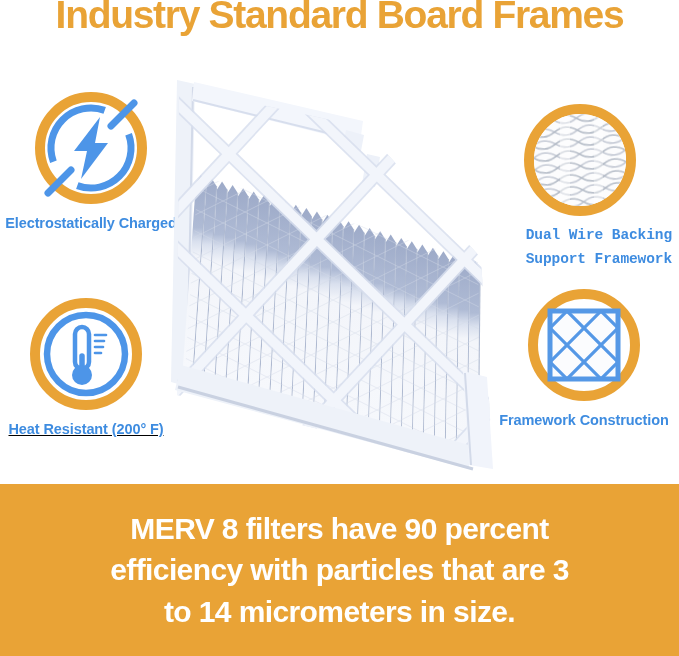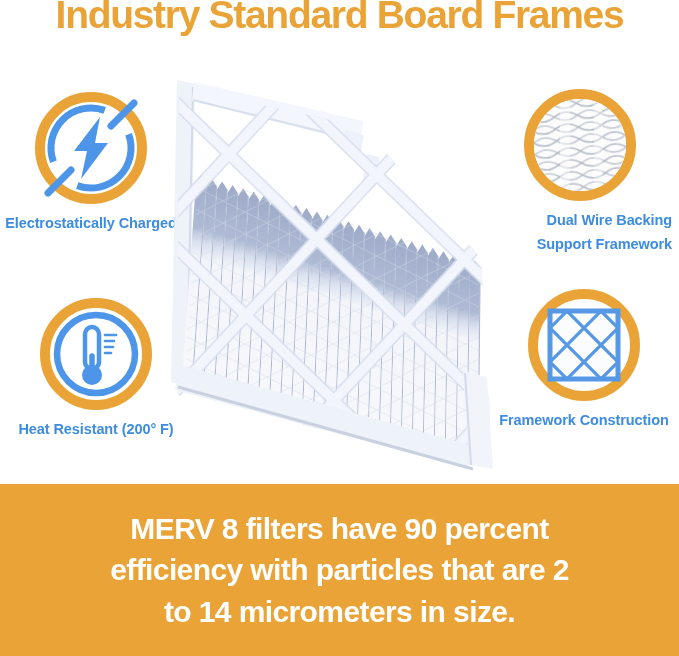--- a/index.html
+++ b/index.html
@@ -13,22 +13,22 @@
     position:absolute;top:-7px;left:0;width:100%;
     text-align:center;font-size:39px;font-weight:700;
     color:#E9A336;letter-spacing:-1.3px;white-space:nowrap;
   }
   .feature{position:absolute;display:flex;flex-direction:column;align-items:center;}
   .feature .label{
     margin-top:5px;font-size:14.5px;font-weight:700;color:#3E8CE0;
     line-height:24px;text-align:right;letter-spacing:-0.1px;
   }
   #f-electro{left:2px;top:90px;width:178px;}
-  #f-wire{left:488px;top:87px;width:184px;}
-  #f-heat{left:10px;top:296px;width:172px;}
+  #f-wire{left:488px;top:102px;width:184px;font-family:Liberation Mono, monospace;}
+  #f-heat{left:0px;top:296px;width:172px;text-decoration:underline;}
   #f-industrial{left:496px;top:287px;width:176px;}
   .illustration{position:absolute;left:163px;top:75px;width:340px;height:400px;}
   .banner{
     position:absolute;left:0;top:484px;width:679px;height:172px;
     background:#E9A336;
     display:flex;flex-direction:column;justify-content:center;align-items:center;
   }
   .banner .line{
     color:#ffffff;font-size:30px;font-weight:700;line-height:41.5px;
     letter-spacing:-0.6px;white-space:nowrap;text-align:center;
@@ -287,17 +287,17 @@
     </g>
 
     <polygon points="18,290 306,370 306,394 12,315" fill="#EEF2F9"></polygon>
     <line x1="15" y1="312" x2="310" y2="394" stroke="#C9D1E1" stroke-width="3"></line>
     <polygon points="300,296 324,302 330,394 306,390" fill="#F1F4FB"></polygon>
     <line x1="302" y1="298" x2="308" y2="390" stroke="#D3DAE9" stroke-width="2"></line>
   </svg>
 
   <div class="banner">
     <div class="line">MERV 8 filters have 90 percent</div>
-    <div class="line">efficiency with particles that are 2</div>
+    <div class="line">efficiency with particles that are 3</div>
     <div class="line">to 14 micrometers in size.</div>
   </div>
 
 </div>
 
 </body></html>

